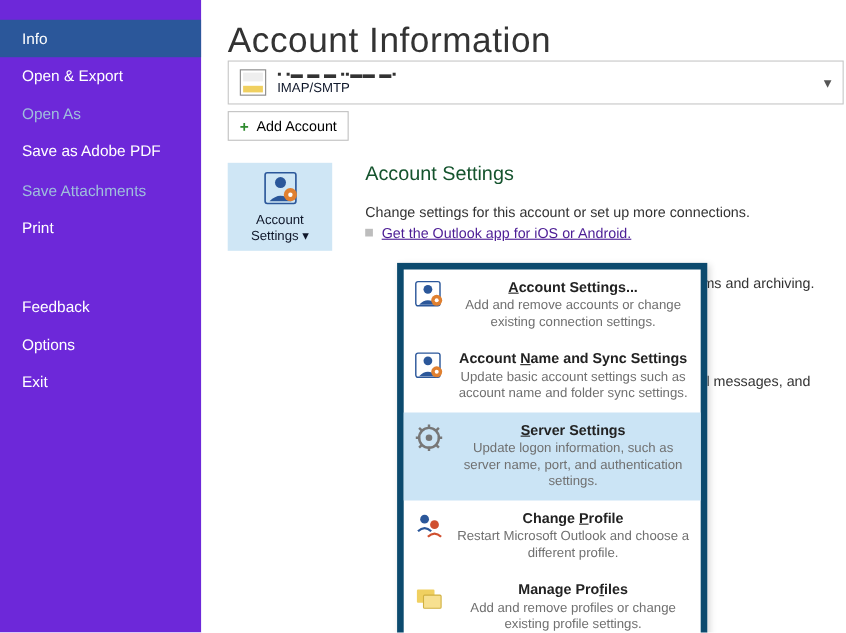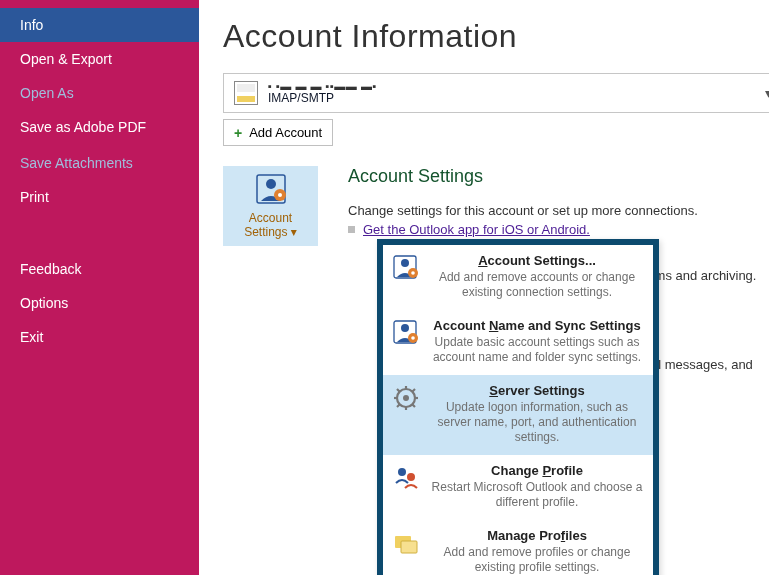--- a/index.html
+++ b/index.html
@@ -6,24 +6,24 @@
 body {
   font-family: "Segoe UI", Tahoma, sans-serif;
   font-size: 14px;
   background: #fff;
   width: 769px;
   height: 575px;
   overflow: hidden;
   display: flex;
 }
 .sidebar {
-  width: 199px;
-  background: #be185d;
+  width: 183px;
+  background: #6d28d9;
   color: #fff;
-  padding-top: 8px;
+  padding-top: 18px;
   flex-shrink: 0;
 }
 .sidebar-item {
   padding: 9px 20px;
   font-size: 14px;
   cursor: pointer;
   color: #fff;
 }
 .sidebar-item.active {
   background: #2b579a;
@@ -37,21 +37,20 @@
 .main {
   flex: 1;
   padding: 18px 24px 0 24px;
   position: relative;
   background: #fff;
 }
 h1.page-title {
   font-size: 32px;
   font-weight: 300;
   color: #333;
-  margin-bottom: 18px;
   letter-spacing: 0.5px;
 }
 .account-dd {
   border: 1px solid #c6c6c6;
   height: 40px;
   display: flex;
   align-items: center;
   padding: 0 10px;
   margin-bottom: 6px;
   width: 560px;
@@ -116,21 +115,21 @@
   text-align: center;
   padding: 6px;
   gap: 5px;
   cursor: pointer;
 }
 .big-button .bb-icon {
   width: 34px; height: 34px;
 }
 .big-button .bb-label {
   line-height: 1.15;
-  color: #a16207;
+  color: #0f172a;
 }
 .section-body {
   margin-left: 30px;
 }
 .section-title {
   font-size: 18px;
   color: #14532d;
   margin-bottom: 16px;
 }
 .section-desc {

